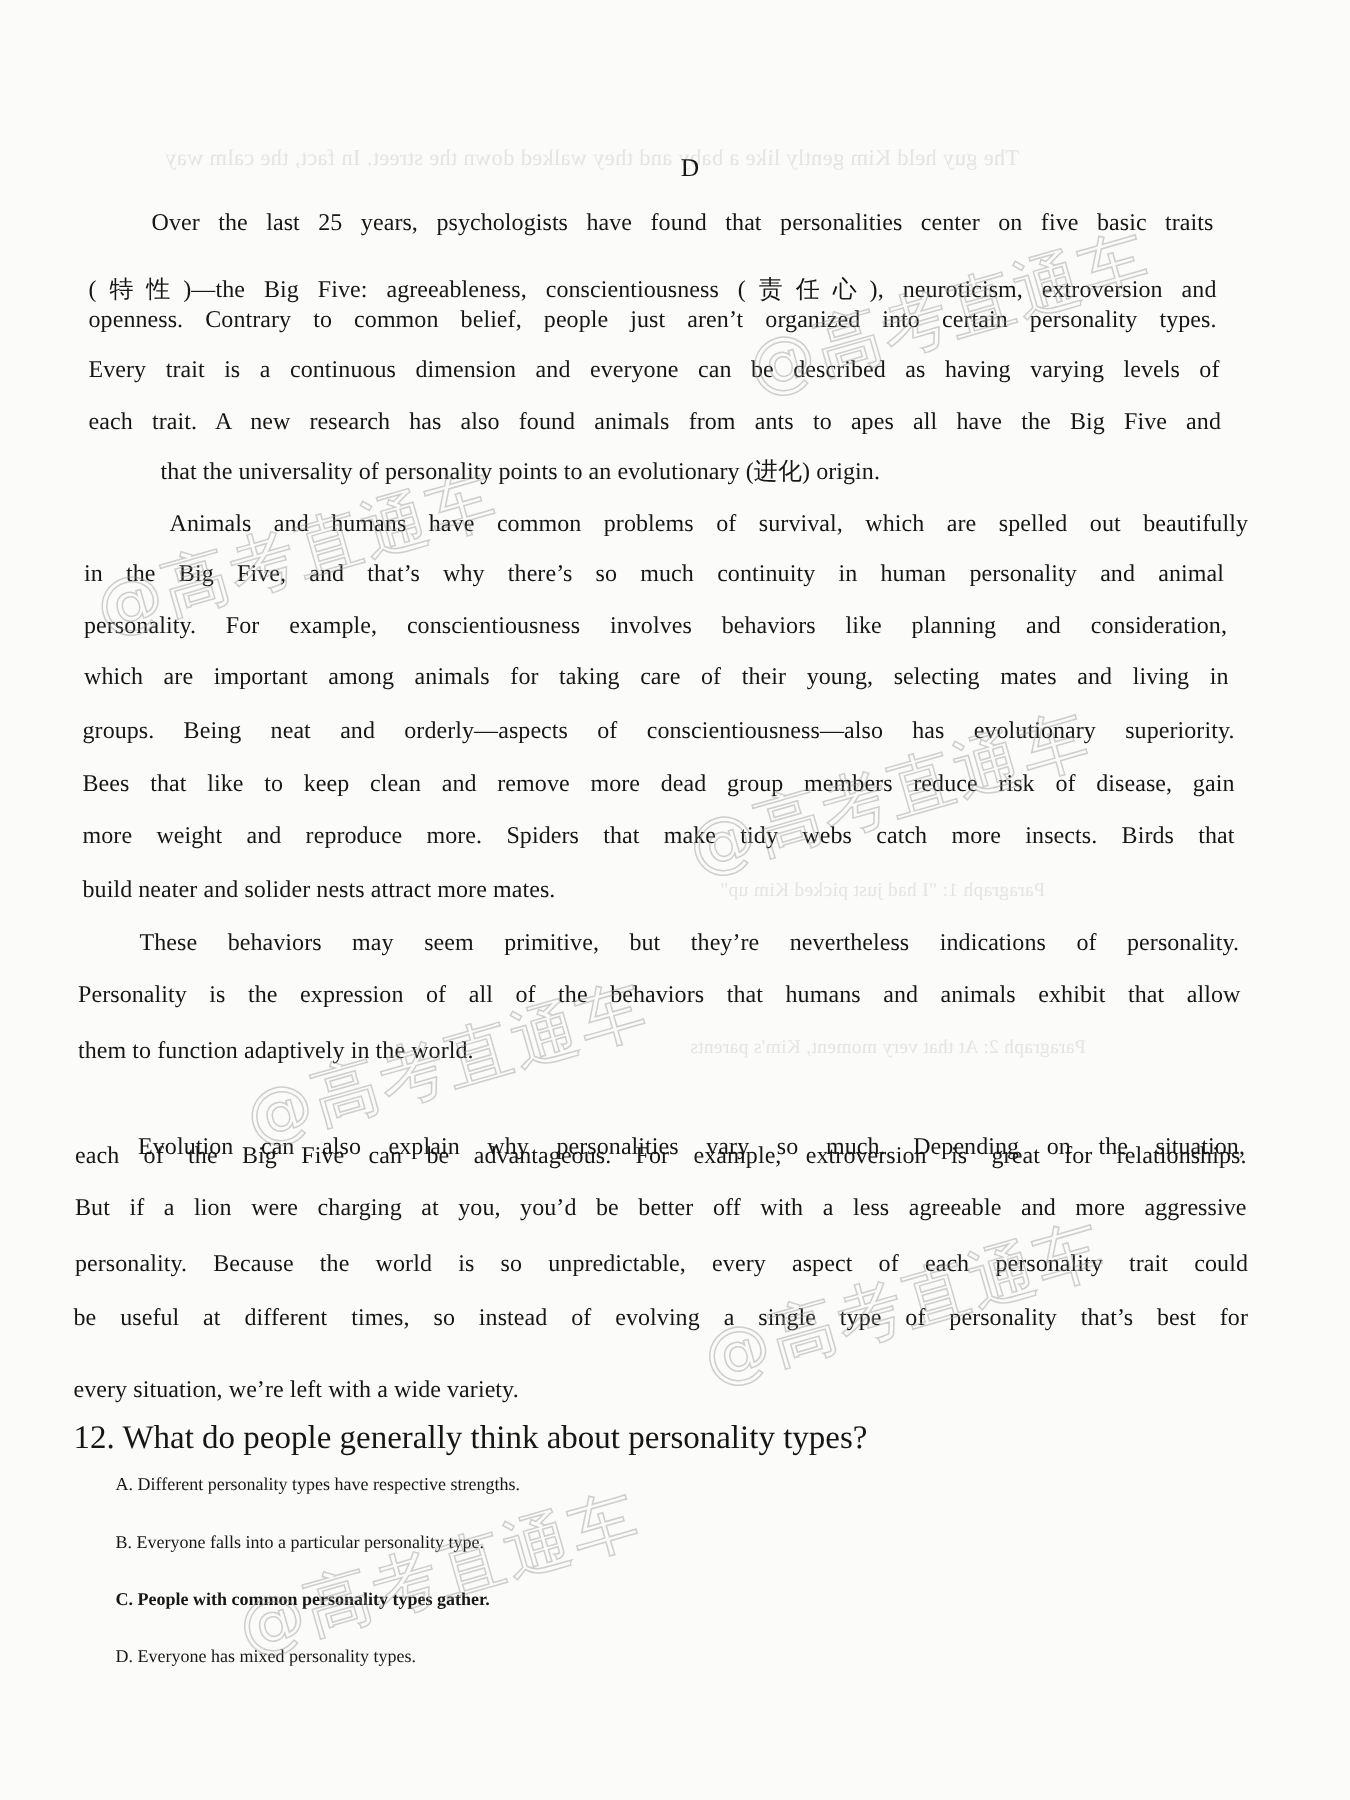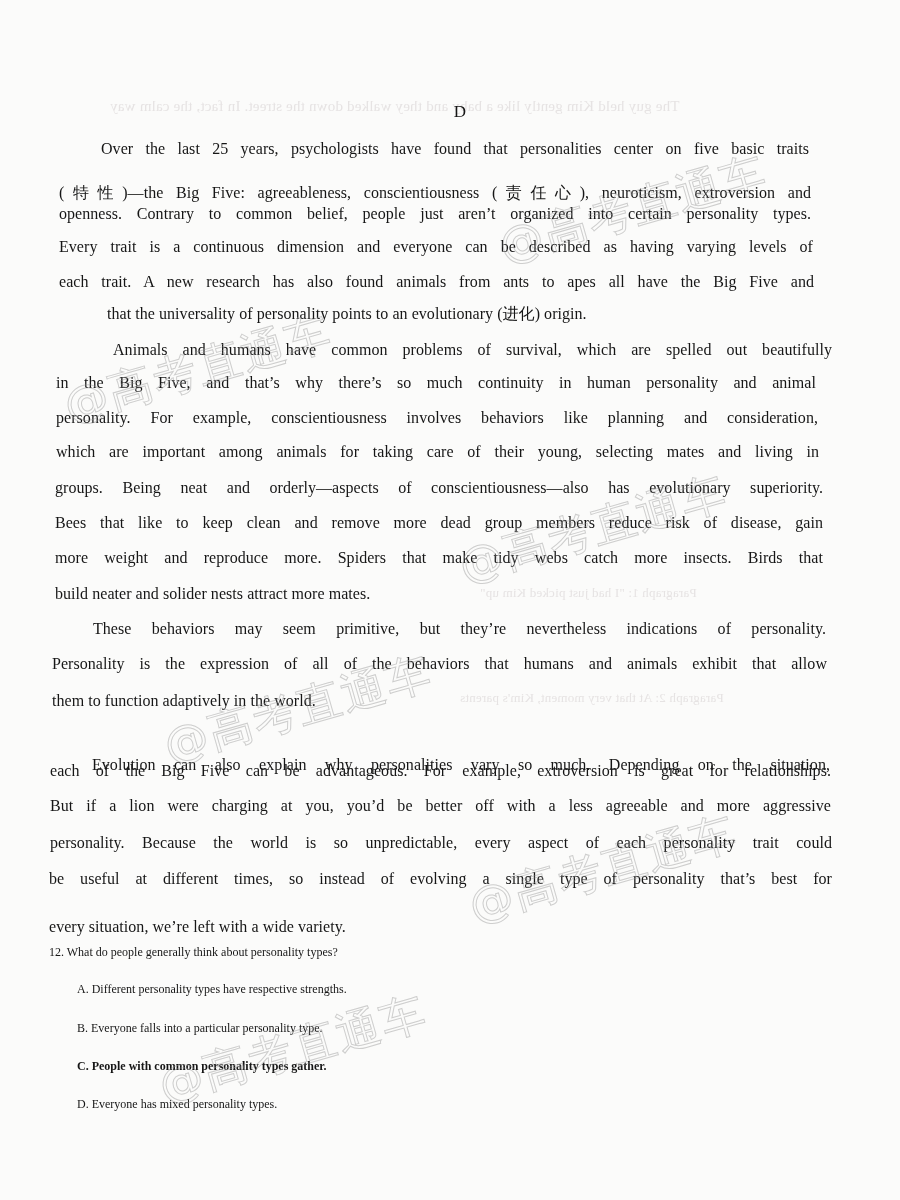--- a/index.html
+++ b/index.html
@@ -42,21 +42,21 @@
       font-size: 16px;
       white-space: nowrap;
       letter-spacing: 0.05px;
     }
     .justify {
       text-align: justify;
       text-align-last: justify;
     }
     .question {
       position: absolute;
-      font-size: 12px;
+      font-size: 22px;
       white-space: nowrap;
     }
     .option {
       position: absolute;
       font-size: 12px;
       white-space: nowrap;
       left: 77px;
     }
     .watermark {
       position: absolute;

